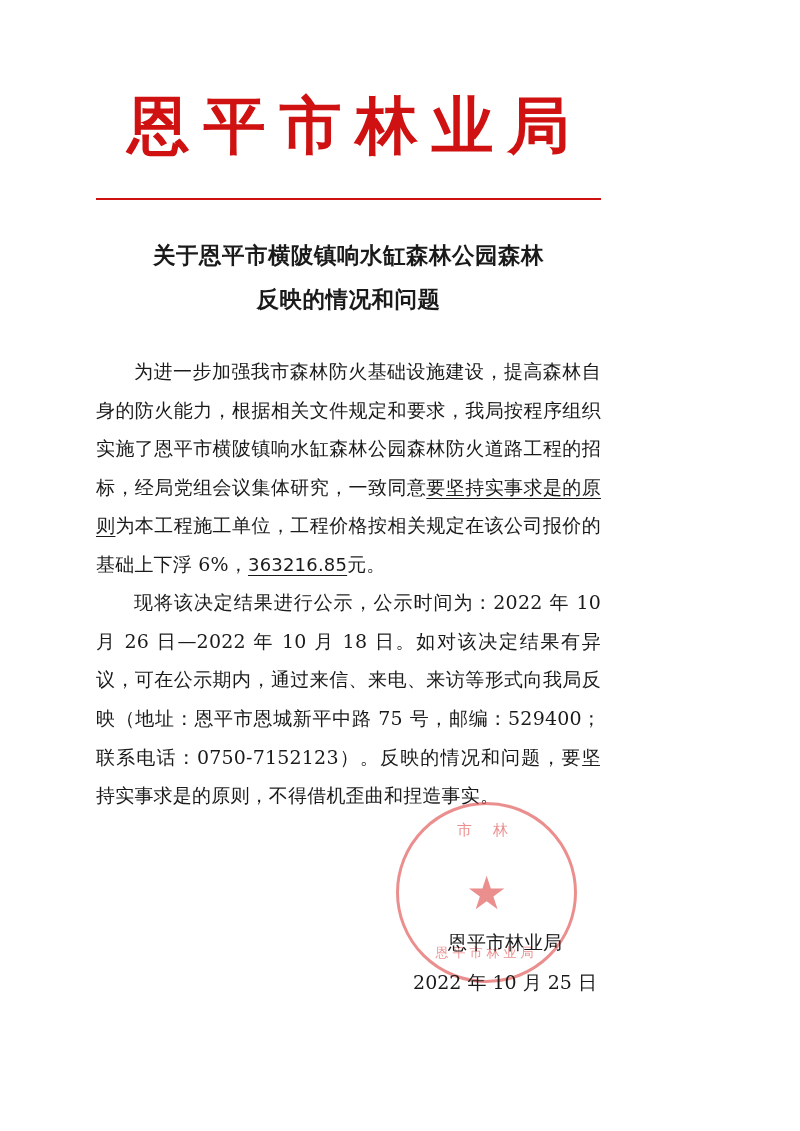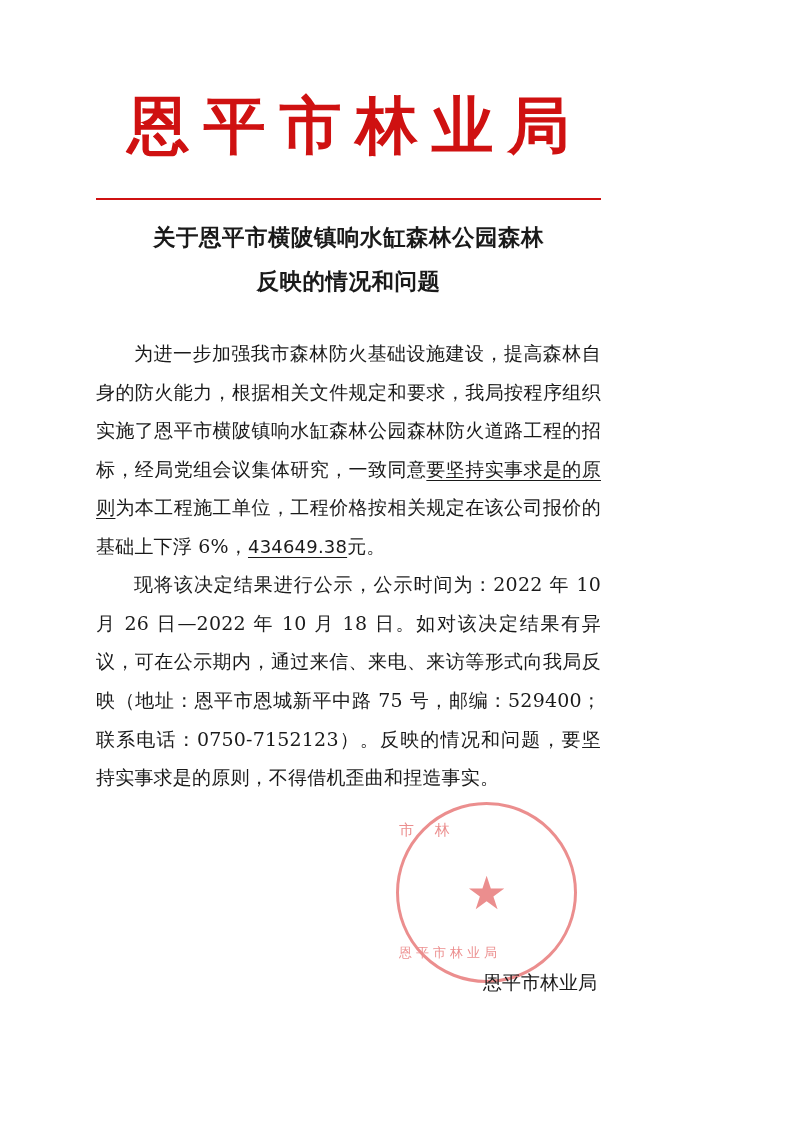--- a/index.html
+++ b/index.html
@@ -34,21 +34,21 @@
     text-indent: 14px;
     font-family: "DejaVu Serif", "Liberation Serif", serif;
     white-space: nowrap;
   }
   .rule {
     margin-top: 38px;
     border-top: 2px solid #cf1111;
     height: 0;
   }
   .doc-title {
-    margin-top: 16px;
+    margin-top: 34px;
     text-align: center;
     font-size: 22.5px;
     font-weight: bold;
     line-height: 1.95;
     letter-spacing: 0.5px;
   }
   .doc-title .line {
     display: block;
     white-space: nowrap;
   }
@@ -104,20 +104,21 @@
     top: 50%;
     transform: translate(-50%, -50%);
     color: #e04a4a;
     font-size: 46px;
     line-height: 1;
   }
   .seal-text-top, .seal-text-bottom {
     position: absolute;
     left: 0;
     width: 100%;
+    text-align: center;
     color: #e04a4a;
     font-size: 15px;
     letter-spacing: 8px;
     white-space: nowrap;
   }
   .seal-text-top {
     top: 16px;
   }
   .seal-text-bottom {
     bottom: 18px;
@@ -137,32 +138,33 @@
   <div class="rule"></div>
 
   <div class="doc-title">
     <span class="line">关于恩平市横陂镇响水缸森林公园森林</span>
     <span class="line">反映的情况和问题</span>
   </div>
 
   <div class="body-text">
 
     <p class="para">
-      <span>为进一步加强我市森林防火基础设施建设，提高森林自身的防火能力，根据相关文件规定和要求，我局按程序组织实施了恩平市横陂镇响水缸森林公园森林防火道路工程的招标，经局党组会议集体研究，一致同意</span><span class="uline">要坚持实事求是的原则</span><span>为本工程施工单位，工程价格按相关规定在该公司报价的基础上下浮 6%，</span><span class="uline num">434649.38</span><span>元。</span>
+      <span>为进一步加强我市森林防火基础设施建设，提高森林自身的防火能力，根据相关文件规定和要求，我局按程序组织实施了恩平市横陂镇响水缸森林公园森林防火道路工程的招标，经局党组会议集体研究，一致同意</span><span class="uline">要坚持实事求是的原则</span><span>为本工程施工单位，工程价格按相关规定在该公司报价的基础上下浮 6%，</span><span class="uline num">363216.85</span><span>元。</span>
     </p>
 
     <p class="para">
       <span>现将该决定结果进行公示，公示时间为：2022 年 10 月 26 日—2022 年 10 月 18 日。如对该决定结果有异议，可在公示期内，通过来信、来电、来访等形式向我局反映（地址：恩平市恩城新平中路 75 号，邮编：529400；联系电话：0750-7152123）。反映的情况和问题，要坚持实事求是的原则，不得借机歪曲和捏造事实。</span>
     </p>
 
   </div>
 
   <div class="seal">
     <span class="seal-text-top">市 林</span>
     <span class="seal-star">★</span>
     <span class="seal-text-bottom">恩平市林业局</span>
   </div>
 
   <div class="signature">
     <div>恩平市林业局</div>
+    <div>2022 年 10 月 25 日</div>
   </div>
 
 </div>
 
 </body></html>

